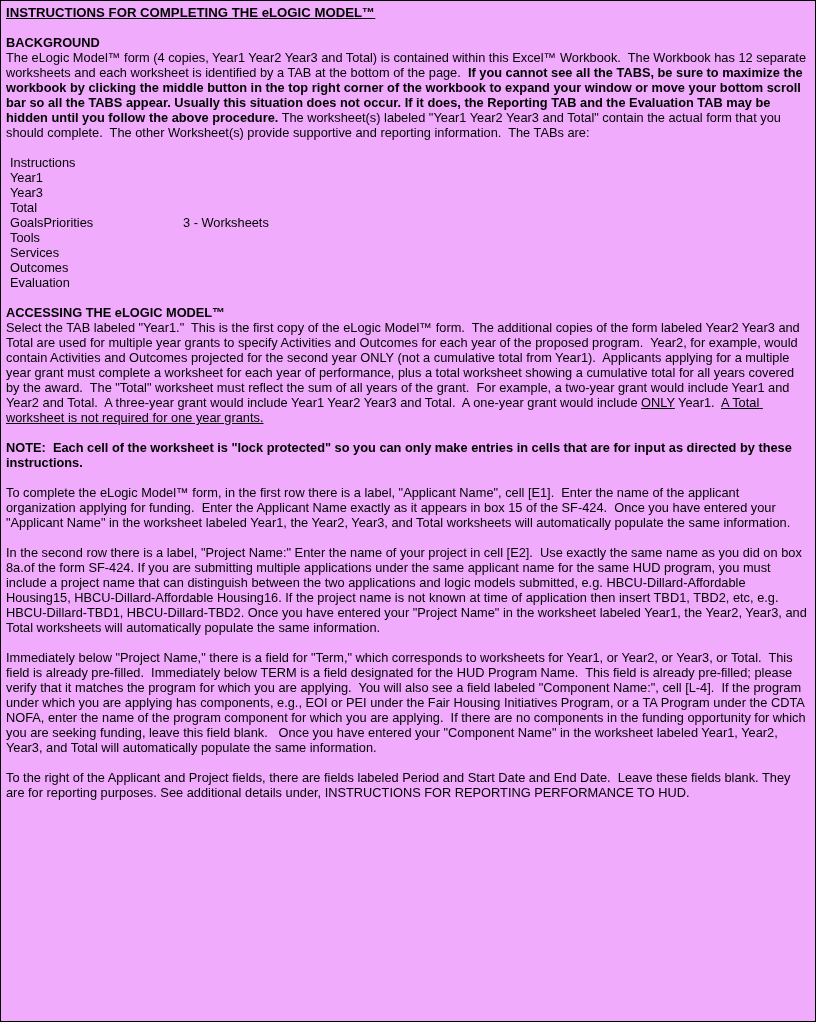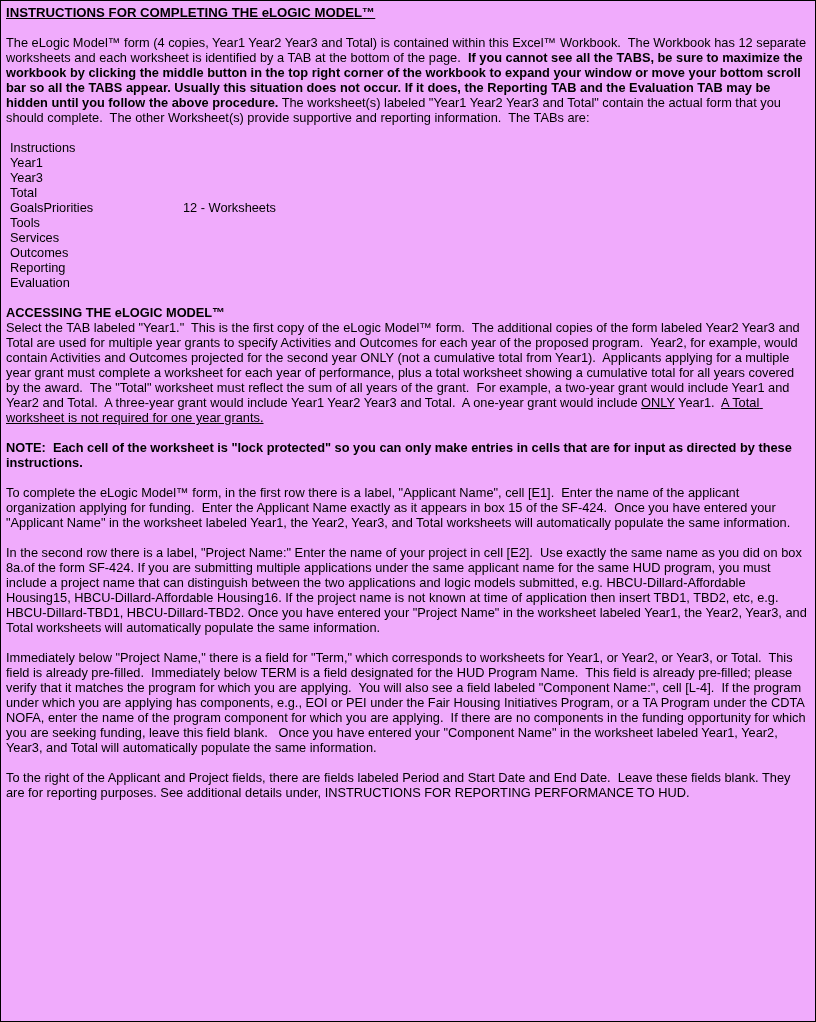--- a/index.html
+++ b/index.html
@@ -35,32 +35,32 @@
   .tab-annotation { display: inline-block; }
   .note-para { font-weight: bold; }
 </style>
 </head>
 <body>
 
 <div class="page">
 
   <div class="title">INSTRUCTIONS FOR COMPLETING THE eLOGIC MODEL™</div>
 
+  <div class="heading">BACKGROUND</div>
   <div class="para"><span>The eLogic Model™ form (4 copies, Year1 Year2 Year3 and Total) is contained within this Excel™ Workbook.  The Workbook has 12 separate worksheets and each worksheet is identified by a TAB at the bottom of the page.  </span><span class="b">If you cannot see all the TABS, be sure to maximize the workbook by clicking the middle button in the top right corner of the workbook to expand your window or move your bottom scroll bar so all the TABS appear. Usually this situation does not occur. If it does, the Reporting TAB and the Evaluation TAB may be hidden until you follow the above procedure.</span><span> The worksheet(s) labeled "Year1 Year2 Year3 and Total" contain the actual form that you should complete.  The other Worksheet(s) provide supportive and reporting information.  The TABs are:</span></div>
 
   <div class="tabs-list">
     <div class="tab-row"><span class="tab-label">Instructions</span></div>
     <div class="tab-row"><span class="tab-label">Year1</span></div>
     <div class="tab-row"><span class="tab-label">Year3</span></div>
     <div class="tab-row"><span class="tab-label">Total</span></div>
-    <div class="tab-row"><span class="tab-label with-annotation">GoalsPriorities</span><span class="tab-annotation">12 - Worksheets</span></div>
+    <div class="tab-row"><span class="tab-label with-annotation">GoalsPriorities</span><span class="tab-annotation">3 - Worksheets</span></div>
     <div class="tab-row"><span class="tab-label">Tools</span></div>
     <div class="tab-row"><span class="tab-label">Services</span></div>
     <div class="tab-row"><span class="tab-label">Outcomes</span></div>
-    <div class="tab-row"><span class="tab-label">Reporting</span></div>
     <div class="tab-row"><span class="tab-label">Evaluation</span></div>
   </div>
 
   <div class="heading">ACCESSING THE eLOGIC MODEL™</div>
   <div class="para"><span>Select the TAB labeled "Year1."  This is the first copy of the eLogic Model™ form.  The additional copies of the form labeled Year2 Year3 and Total are used for multiple year grants to specify Activities and Outcomes for each year of the proposed program.  Year2, for example, would contain Activities and Outcomes projected for the second year ONLY (not a cumulative total from Year1).  Applicants applying for a multiple year grant must complete a worksheet for each year of performance, plus a total worksheet showing a cumulative total for all years covered by the award.  The "Total" worksheet must reflect the sum of all years of the grant.  For example, a two-year grant would include Year1 and Year2 and Total.  A three-year grant would include Year1 Year2 Year3 and Total.  A one-year grant would include </span><span class="u">ONLY</span><span> Year1.  </span><span class="u">A Total worksheet is not required for one year grants.</span></div>
 
   <div class="para note-para">NOTE:  Each cell of the worksheet is "lock protected" so you can only make entries in cells that are for input as directed by these instructions.</div>
 
   <div class="para">To complete the eLogic Model™ form, in the first row there is a label, "Applicant Name", cell [E1].  Enter the name of the applicant organization applying for funding.  Enter the Applicant Name exactly as it appears in box 15 of the SF-424.  Once you have entered your "Applicant Name" in the worksheet labeled Year1, the Year2, Year3, and Total worksheets will automatically populate the same information.</div>
 

